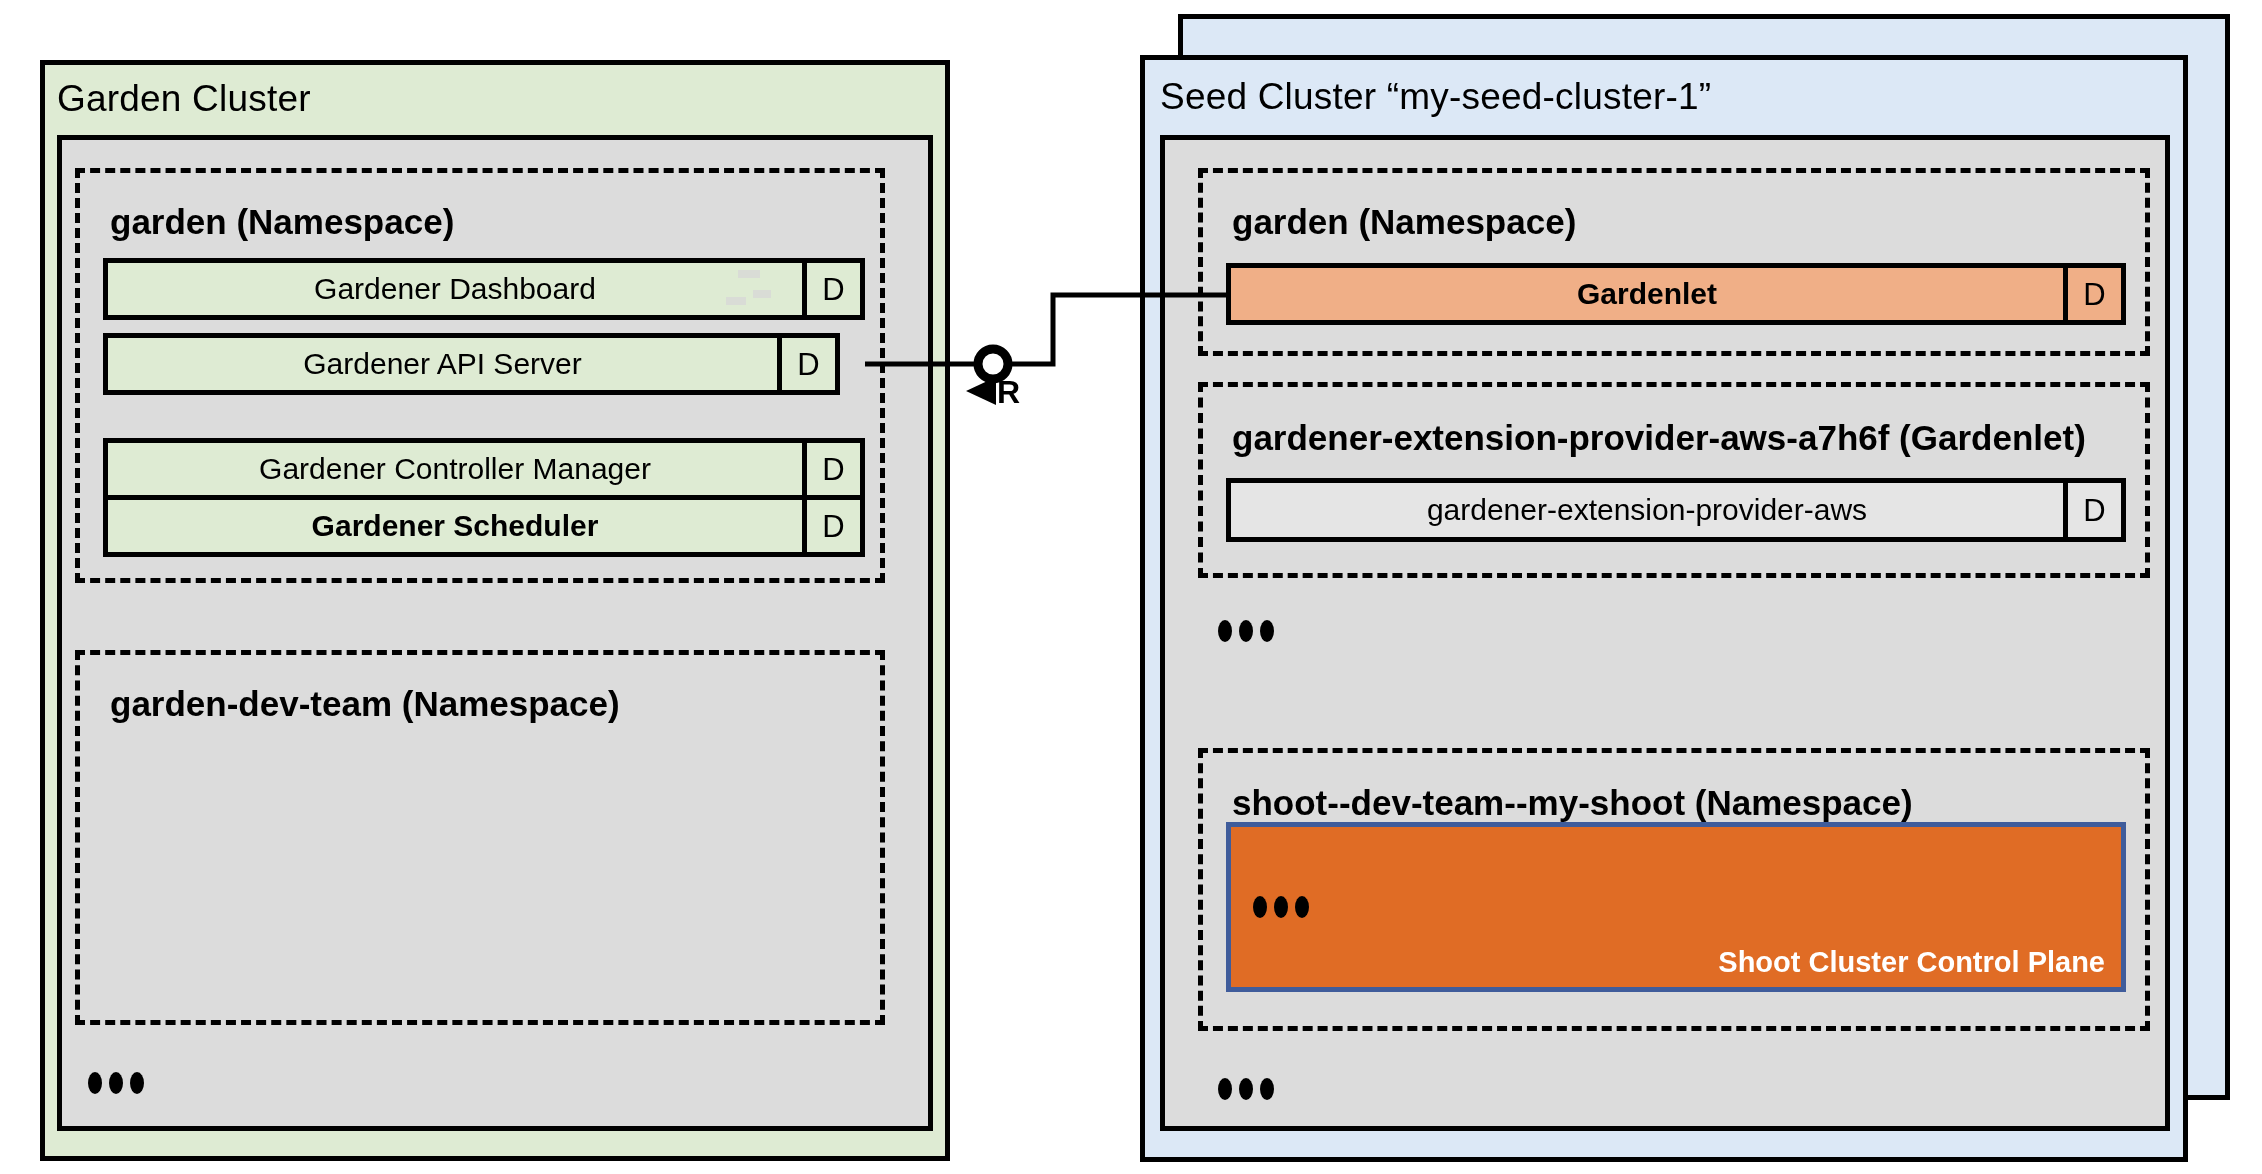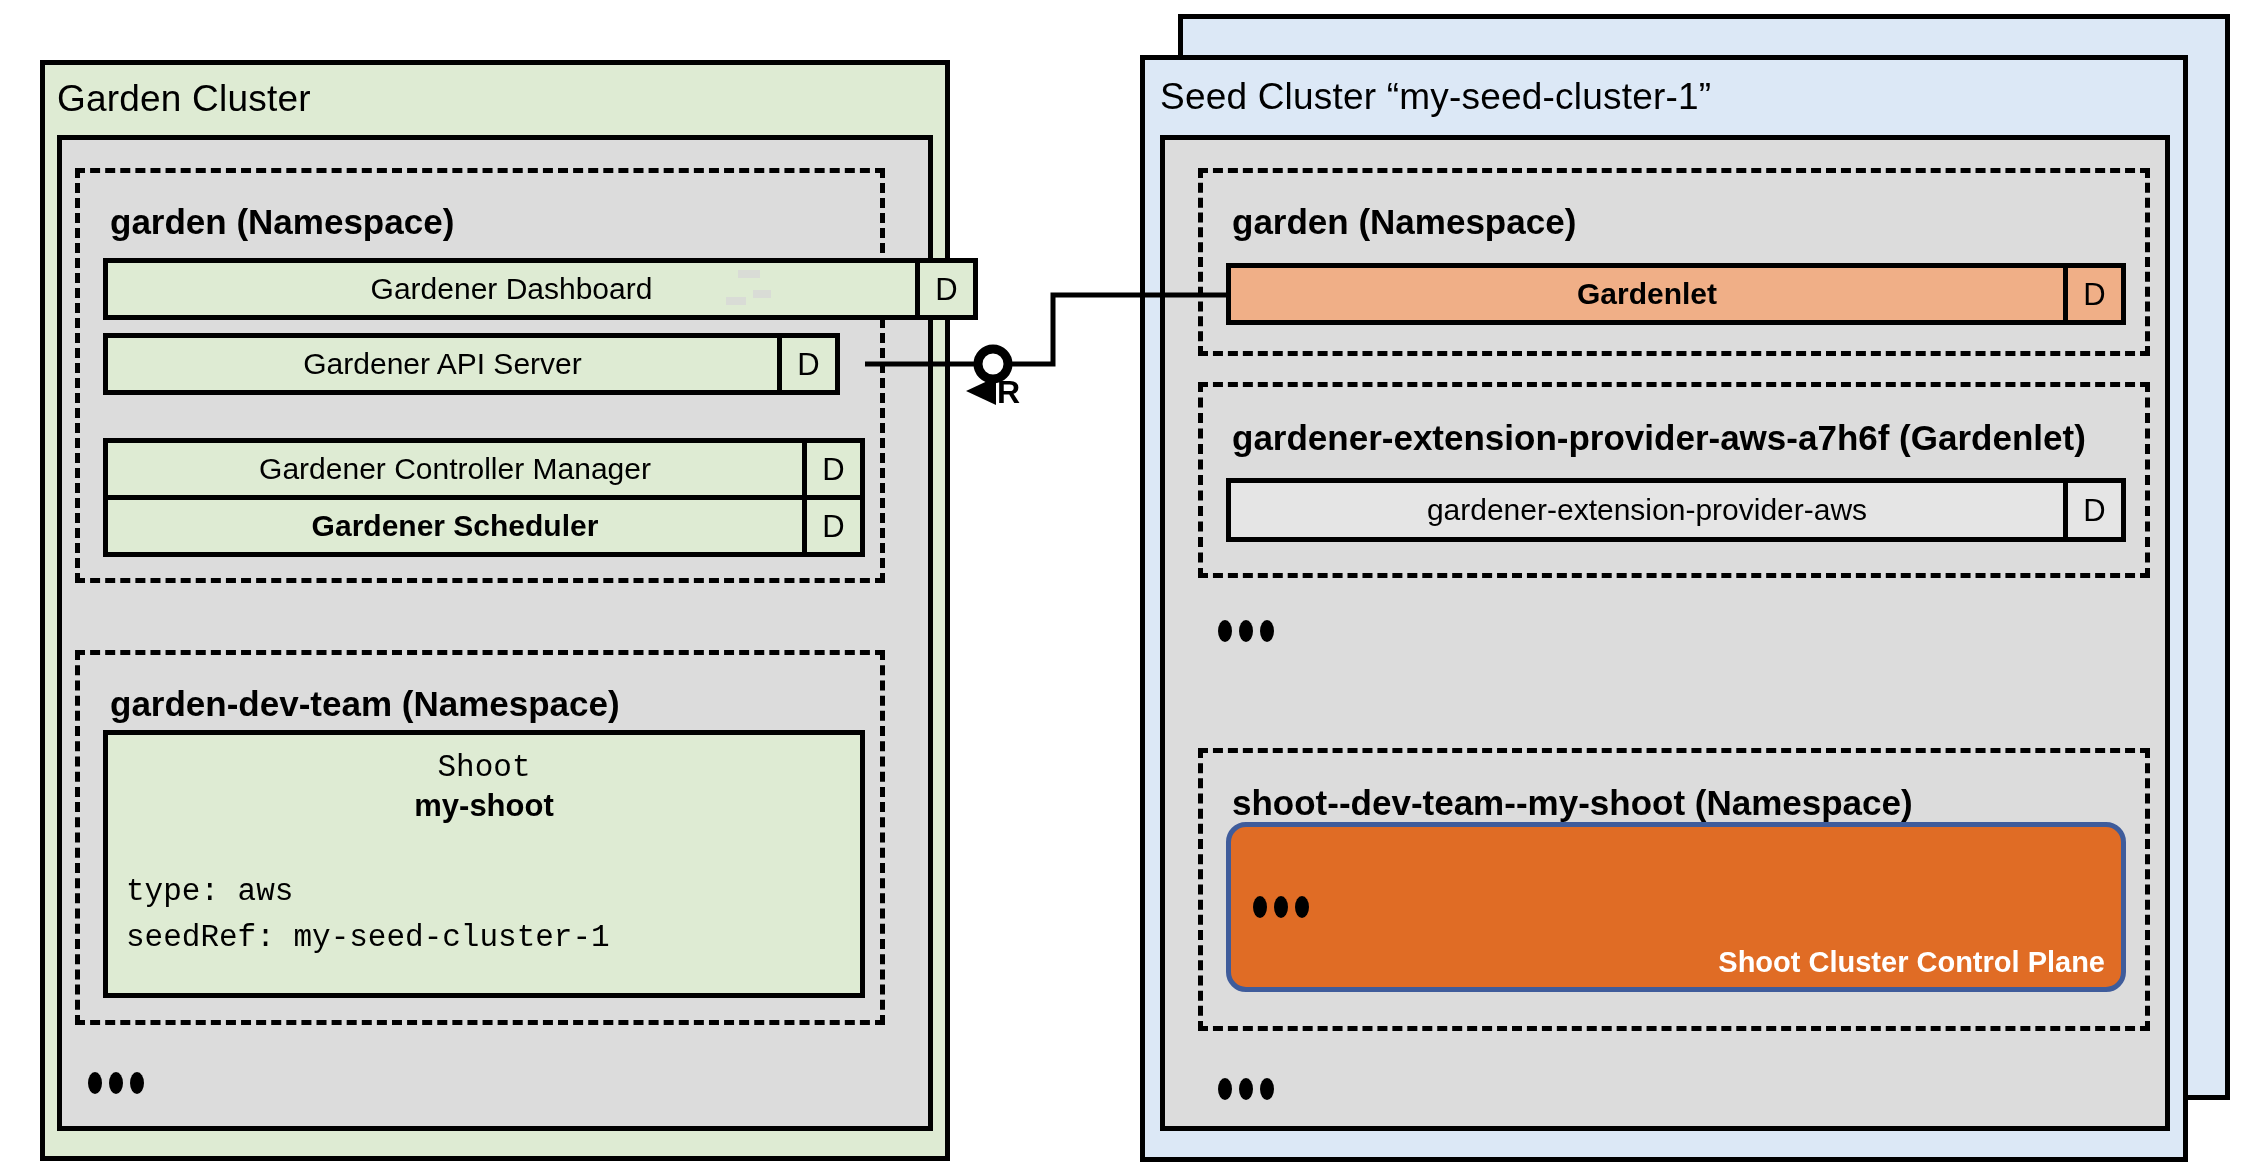--- a/index.html
+++ b/index.html
@@ -61,21 +61,21 @@
 
   <div class="solidbox" style="left:40px;top:60px;width:910px;height:1101px;background:#DEEBD3;"></div>
 
   <div class="cluster-title" style="left:57px;top:80px;">Garden Cluster</div>
 
   <div class="solidbox" style="left:57px;top:135px;width:876px;height:996px;background:#DCDCDC;"></div>
 
   <div class="dashbox" style="left:75px;top:168px;width:810px;height:415px;"></div>
   <div class="ns-title" style="left:110px;top:204px;">garden (Namespace)</div>
 
-  <div class="comp" style="left:103px;top:258px;width:875px;height:62px;background:#DEEBD3;">
+  <div class="comp" style="left:103px;top:258px;width:762px;height:62px;background:#DEEBD3;">
     <span class="cname">Gardener Dashboard</span>
     <span class="dbox">D</span>
   </div>
   <span class="artifact" style="left:738px;top:270px;width:22px;height:8px;"></span>
   <span class="artifact" style="left:726px;top:297px;width:20px;height:8px;"></span>
   <span class="artifact" style="left:753px;top:290px;width:18px;height:8px;"></span>
 
   <div class="comp" style="left:103px;top:333px;width:737px;height:62px;background:#DEEBD3;">
     <span class="cname">Gardener API Server</span>
     <span class="dbox">D</span>
@@ -87,26 +87,20 @@
   </div>
 
   <div class="comp bold" style="left:103px;top:495px;width:762px;height:62px;background:#DEEBD3;">
     <span class="cname">Gardener Scheduler</span>
     <span class="dbox">D</span>
   </div>
 
   <div class="dashbox" style="left:75px;top:650px;width:810px;height:375px;"></div>
   <div class="ns-title" style="left:110px;top:686px;">garden-dev-team (Namespace)</div>
 
-  <div class="shootcard" style="left:103px;top:730px;width:762px;height:268px;">
-    <div class="kind">Shoot</div>
-    <div class="nm">my-shoot</div>
-    <div class="spec">type: aws</div>
-    <div class="spec" style="margin-top:4px;">seedRef: my-seed-cluster-1</div>
-  </div>
 
   <div class="dots" style="left:88px;top:1072px;">
     <i></i>
     <i></i>
     <i></i>
   </div>
 
   <div class="solidbox" style="left:1178px;top:14px;width:1052px;height:1086px;background:#DCE8F6;"></div>
 
   <div class="solidbox" style="left:1140px;top:55px;width:1048px;height:1107px;background:#DCE8F6;"></div>
@@ -133,21 +127,21 @@
 
   <div class="dots" style="left:1218px;top:620px;">
     <i></i>
     <i></i>
     <i></i>
   </div>
 
   <div class="dashbox" style="left:1198px;top:748px;width:952px;height:283px;"></div>
   <div class="ns-title" style="left:1232px;top:785px;">shoot--dev-team--my-shoot (Namespace)</div>
 
-  <div class="cplane" style="left:1226px;top:822px;width:900px;height:170px;border-radius:20px;">
+  <div class="cplane" style="left:1226px;top:822px;width:900px;height:170px;">
     <span class="cp-dots">
       <i></i>
       <i></i>
       <i></i>
     </span>
     <span class="cp-label">Shoot Cluster Control Plane</span>
   </div>
 
   <div class="dots" style="left:1218px;top:1078px;">
     <i></i>

